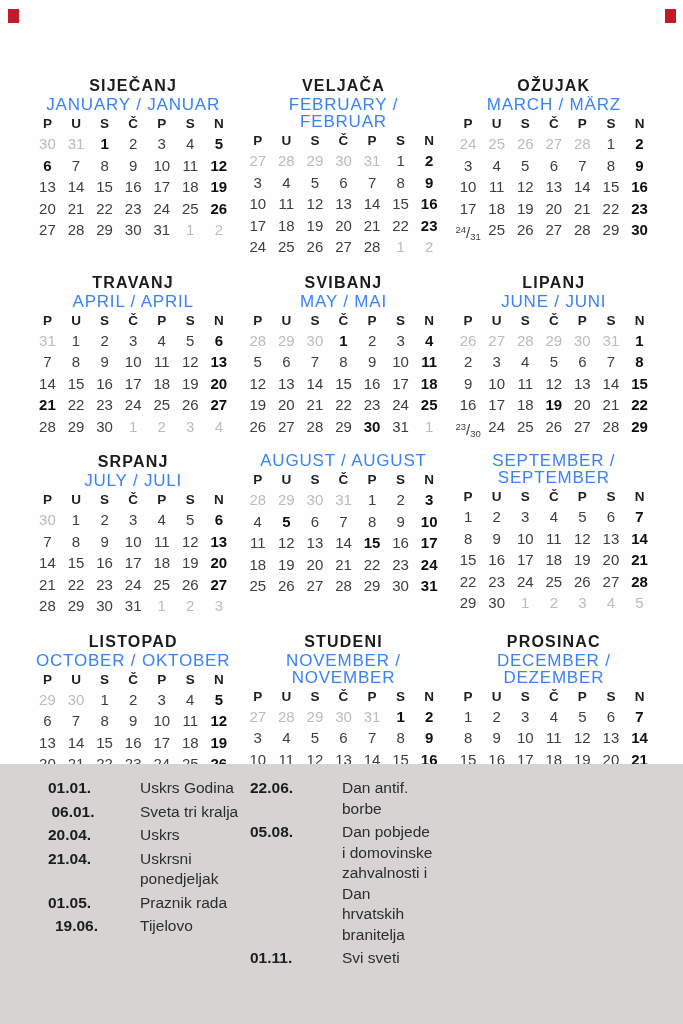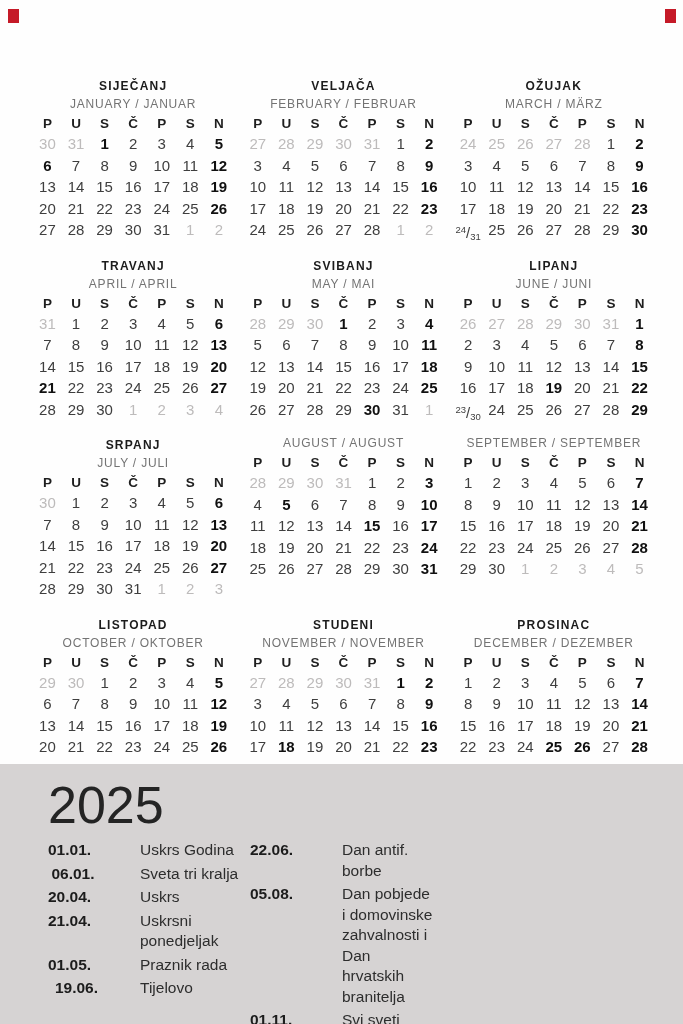--- a/index.html
+++ b/index.html
@@ -10,22 +10,22 @@
   }
   .corner-mark{position:absolute;top:9px;width:11px;height:14px;}
   .corner-mark.left{left:8px;}
   .corner-mark.right{right:7px;}
 
   .months-grid{
     display:grid;grid-template-columns:repeat(3,1fr);
     padding:76px 24px 0 28px;row-gap:15px;
   }
   .month{width:200px;justify-self:center;text-align:center;}
-  .month-title{font-size:12px;font-weight:bold;letter-spacing:1.2px;color:#1c1c1c;line-height:20px;}
-  .month-subtitle{font-size:12px;color:#737373;letter-spacing:0.8px;line-height:17px;margin-bottom:2px;}
+  .month-title{font-size:16px;font-weight:bold;letter-spacing:1.2px;color:#1c1c1c;line-height:20px;}
+  .month-subtitle{font-size:17px;color:#3b82f6;letter-spacing:0.8px;line-height:17px;margin-bottom:2px;}
   .week-row{display:grid;grid-template-columns:repeat(7,1fr);}
   .cell{height:21.5px;line-height:21.5px;font-size:15px;color:#3e3e3e;text-align:center;}
   .weekday-row .cell{font-weight:bold;color:#1e1e1e;font-size:13.5px;height:18px;line-height:18px;}
   .day.adj{color:#bdbbbb;}
   .day.hol{font-weight:bold;color:#101010;}
   .day .frac sup{font-size:9.5px;vertical-align:5px;letter-spacing:0;}
   .day .frac sub{font-size:9.5px;vertical-align:-2px;letter-spacing:0;}
 
   .bottom-section{
     position:absolute;left:0;right:0;top:764px;bottom:0;
@@ -734,21 +734,20 @@
         <div class="cell day">31</div>
         <div class="cell day adj">1</div>
         <div class="cell day adj">2</div>
         <div class="cell day adj">3</div>
         <div class="cell day adj">4</div>
       </div>
     </div>
   </div>
 
 <div class="bottom-section" style="background: rgb(214, 211, 211);">
-  <div class="year-title">2025</div>
   <div class="hol-cols">
       <div class="hol-col">
         <div class="hol-item">
           <div class="hol-date" style="display: inline-block;">01.01.</div>
           <div class="hol-text">Uskrs Godina</div>
         </div>
         <div class="hol-item">
           <div class="hol-date" style="display: inline-block; text-align: center;">06.01.</div>
           <div class="hol-text">Sveta tri kralja</div>
         </div>

